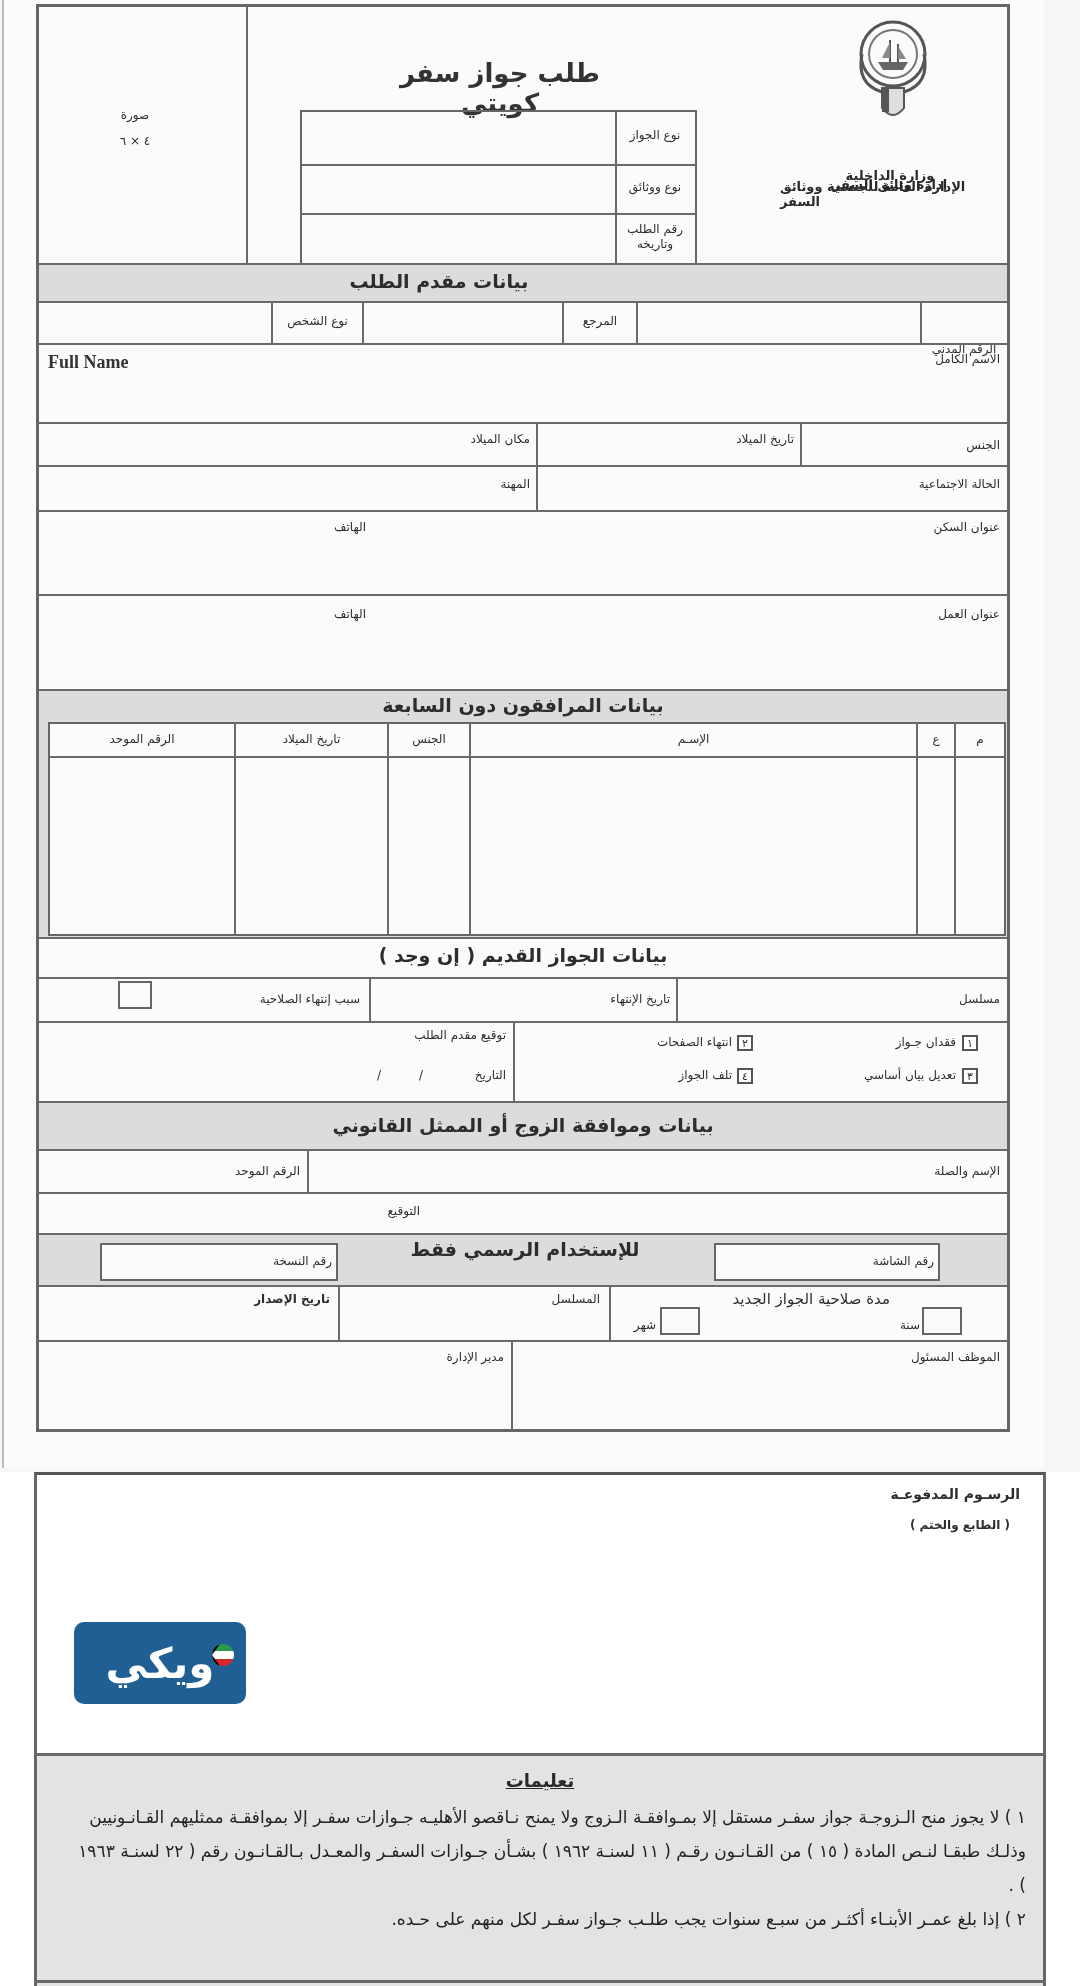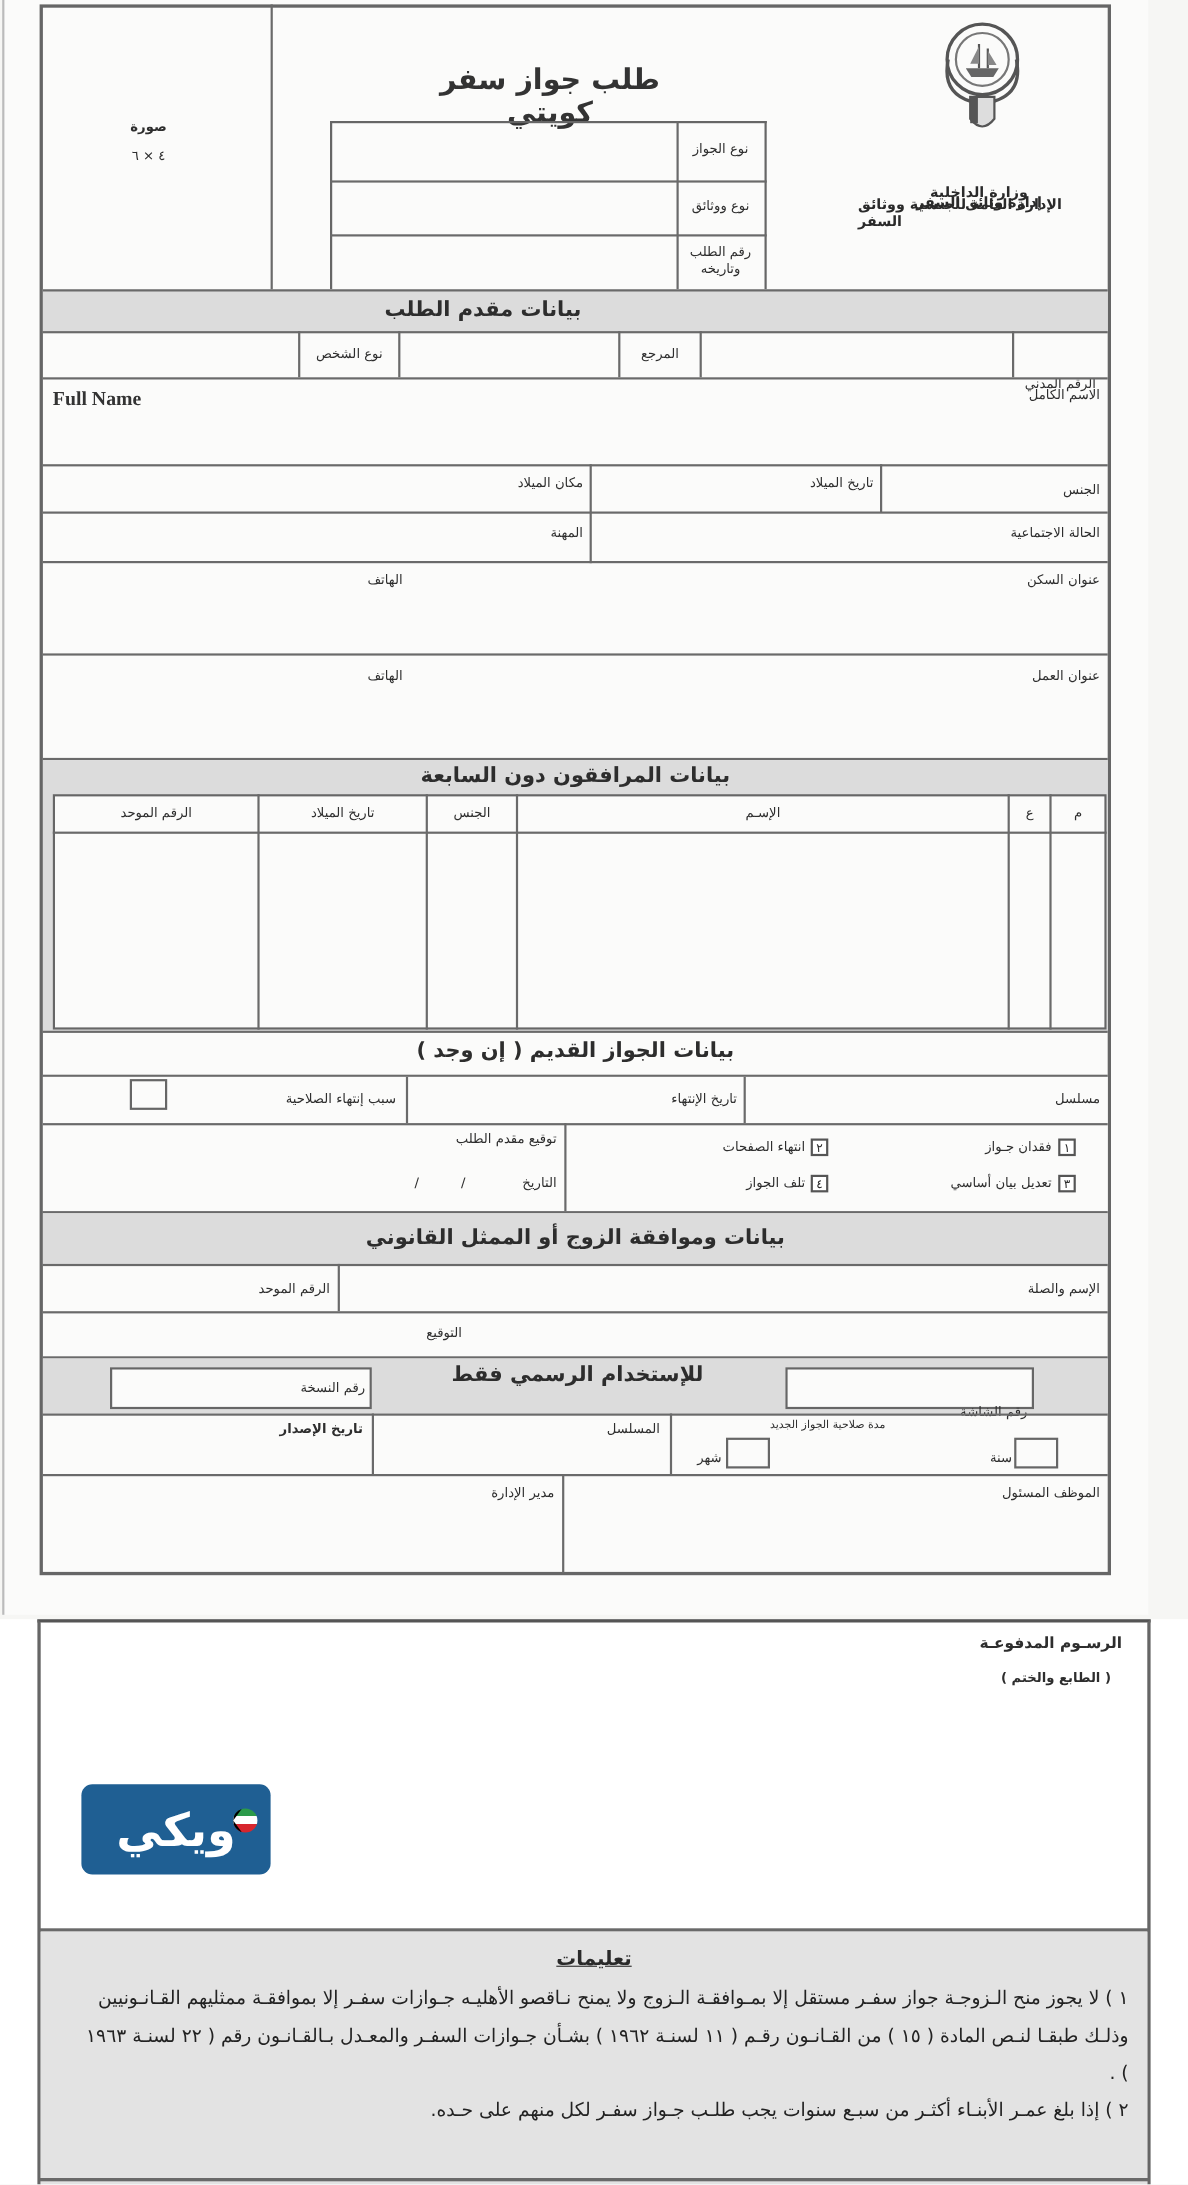--- a/index.html
+++ b/index.html
@@ -27,21 +27,21 @@
   }
 </style>
 </head>
 <body>
 
 <div class="abs page1"></div>
 
 <div class="abs frame" style="left:36px; top:4px; width:974px; height:1428px;"></div>
 
 <div class="abs line-v" style="left:246px; top:4px; height:260px;"></div>
-<div class="abs lbl" style="left:110px; top:108px; width:50px; text-align:center;font-weight:bold;">صورة</div>
+<div class="abs lbl" style="left:110px; top:108px; width:50px; text-align:center;">صورة</div>
 <div class="abs lbl" style="left:110px; top:134px; width:50px; text-align:center; direction:ltr;">٤ × ٦</div>
 
 <div class="abs" style="left:370px; top:58px; width:260px; text-align:center; font-size:26px; font-weight:bold; color:#333; direction:rtl;">طلب جواز سفر كويتي</div>
 
 <div class="abs" style="left:848px; top:14px; width:90px; height:110px;">
   <svg width="90" height="110" viewBox="0 0 90 110">
     <circle cx="45" cy="40" r="32" fill="none" stroke="#555" stroke-width="3"></circle>
     <circle cx="45" cy="40" r="24" fill="none" stroke="#777" stroke-width="2"></circle>
     <path d="M30 48 L60 48 L55 56 L35 56 Z" fill="#666"></path>
     <path d="M42 26 L42 48 M50 30 L50 48" stroke="#555" stroke-width="2"></path>
@@ -176,28 +176,28 @@
 <div class="abs lbl" style="left:200px; top:1164px; width:100px; text-align:right;">الرقم الموحد</div>
 <div class="abs" style="left:41px; top:1151px; width:160px; height:39px;"></div>
 <div class="abs line-h" style="left:39px; top:1192px; width:968px;"></div>
 <div class="abs lbl" style="left:350px; top:1204px; width:70px; text-align:right;">التوقيع</div>
 <div class="abs" style="left:41px; top:1194px; width:300px; height:36px;"></div>
 <div class="abs line-h" style="left:39px; top:1233px; width:968px;"></div>
 
 <div class="abs band" style="left:39px; top:1235px; width:968px; height:50px;"></div>
 <div class="abs sect-title" style="left:380px; top:1238px; width:290px;">للإستخدام الرسمي فقط</div>
 <div class="abs box" style="left:714px; top:1243px; width:226px; height:38px;"></div>
-<div class="abs lbl" style="left:850px; top:1254px; width:84px; text-align:right;margin-top:22px;">رقم الشاشة</div>
+<div class="abs lbl" style="left:850px; top:1254px; width:84px; text-align:right;">رقم الشاشة</div>
 <div class="abs box" style="left:100px; top:1243px; width:238px; height:38px;"></div>
 <div class="abs lbl" style="left:250px; top:1254px; width:82px; text-align:right;">رقم النسخة</div>
 <div class="abs line-h" style="left:39px; top:1285px; width:968px;"></div>
 
 <div class="abs line-v" style="left:609px; top:1285px; height:55px;"></div>
 <div class="abs line-v" style="left:338px; top:1285px; height:55px;"></div>
-<div class="abs lbl" style="left:700px; top:1290px; width:170px; text-align:left; font-size:10px;">مدة صلاحية الجواز الجديد</div>
+<div class="abs lbl" style="left:720px; top:1290px; width:170px; text-align:right; font-size:15px;">مدة صلاحية الجواز الجديد</div>
 <div class="abs box" style="left:922px; top:1307px; width:40px; height:28px;"></div>
 <div class="abs lbl" style="left:890px; top:1318px; width:30px; text-align:right;">سنة</div>
 <div class="abs box" style="left:660px; top:1307px; width:40px; height:28px;"></div>
 <div class="abs lbl" style="left:624px; top:1318px; width:32px; text-align:right;">شهر</div>
 <div class="abs lbl" style="left:520px; top:1292px; width:80px; text-align:right;">المسلسل</div>
 <div class="abs" style="left:340px; top:1310px; width:268px; height:28px;"></div>
 <div class="abs lbl" style="left:220px; top:1292px; width:110px; font-weight:bold;">تاريخ الإصدار</div>
 <div class="abs" style="left:41px; top:1310px; width:296px; height:28px;"></div>
 <div class="abs line-h" style="left:39px; top:1340px; width:968px;"></div>
 

